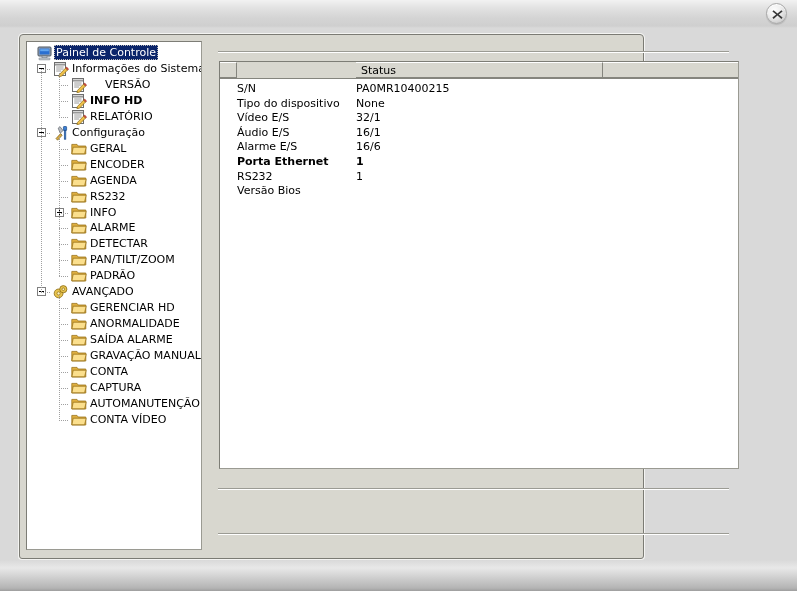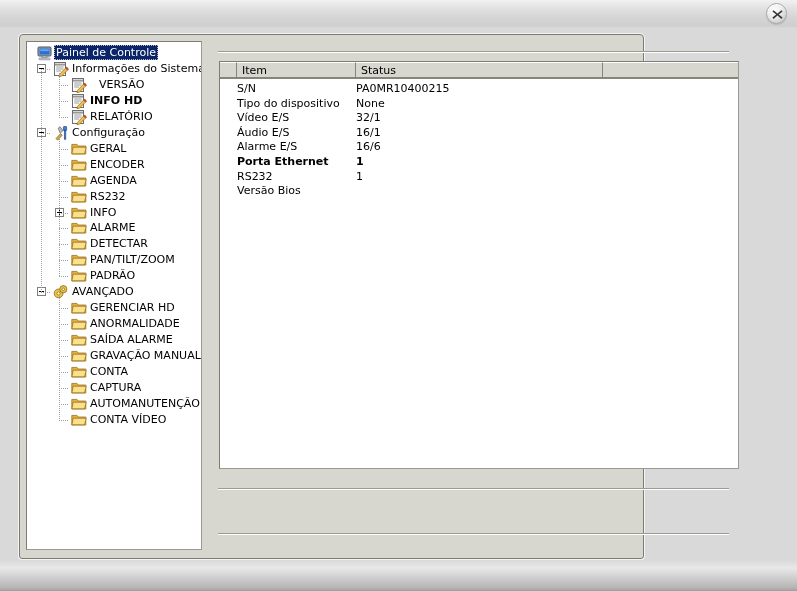--- a/index.html
+++ b/index.html
@@ -261,21 +261,21 @@
               <svg width="16" height="16" viewBox="0 0 16 16" style="position: absolute; left: 0px; top: 0px;">
                 <rect x="1.5" y="1.5" width="11" height="13" fill="#ffffff" stroke="#6d6d6d"></rect>
                 <rect x="1.5" y="1.5" width="11" height="2.4" fill="#d6d6d6" stroke="#6d6d6d"></rect>
                 <line x1="3.2" y1="6" x2="10.6" y2="6" stroke="#9a9a9a"></line>
                 <line x1="3.2" y1="8" x2="10.6" y2="8" stroke="#9a9a9a"></line>
                 <line x1="3.2" y1="10" x2="8.2" y2="10" stroke="#9a9a9a"></line>
                 <path d="M6.5,13.4 L12.6,7.1 L14.6,9.0 L8.5,15.2 L5.9,15.6 Z" fill="#f0c14b" stroke="#8a6a12" stroke-width="0.7"></path>
                 <path d="M12.6,7.1 L14.6,9.0 L15.6,8.0 L13.6,6.1 Z" fill="#e04a3a" stroke="#8a2a1e" stroke-width="0.6"></path>
               </svg>
             </span>
-            <span class="lbl" style="position: absolute; left: 70px; top: 0px;">VERSÃO</span>
+            <span class="lbl" style="position: absolute; left: 76px; top: 0px;">VERSÃO</span>
           </div>
           <div class="tnode" style="position: absolute; left: 0px; top: 50.85px;">
             <span class="ico" style="position: absolute; left: 44px; top: 0px;">
               <svg width="16" height="16" viewBox="0 0 16 16" style="position: absolute; left: 0px; top: 0px;">
                 <rect x="1.5" y="1.5" width="11" height="13" fill="#ffffff" stroke="#6d6d6d"></rect>
                 <rect x="1.5" y="1.5" width="11" height="2.4" fill="#d6d6d6" stroke="#6d6d6d"></rect>
                 <line x1="3.2" y1="6" x2="10.6" y2="6" stroke="#9a9a9a"></line>
                 <line x1="3.2" y1="8" x2="10.6" y2="8" stroke="#9a9a9a"></line>
                 <line x1="3.2" y1="10" x2="8.2" y2="10" stroke="#9a9a9a"></line>
                 <path d="M6.5,13.4 L12.6,7.1 L14.6,9.0 L8.5,15.2 L5.9,15.6 Z" fill="#f0c14b" stroke="#8a6a12" stroke-width="0.7"></path>
@@ -513,21 +513,20 @@
         </div>
     </div>
 
     <div class="right">
 
       <div class="sep-line" style="top:10px;"></div>
 
       <div class="panel-list">
         <div class="hdr-row" id="grid-header">
             <div class="hdr-cell" style="left: 0px; width: 17px;"></div>
-            <div class="hdr-cell" style="left: 17px; width: 119px;">Item</div>
             <div class="hdr-cell" style="left: 136px; width: 247px;">Status</div>
             <div class="hdr-cell" style="left: 383px; width: 136px;"></div>
           </div>
         <div id="grid-body">
             <div class="grid-row" style="top: 20px; width: 100%;">
               <span class="cell-item">S/N</span>
               <span class="cell-status">PA0MR10400215</span>
             </div>
             <div class="grid-row" style="top: 34.6px; width: 100%;">
               <span class="cell-item">Tipo do dispositivo</span>

